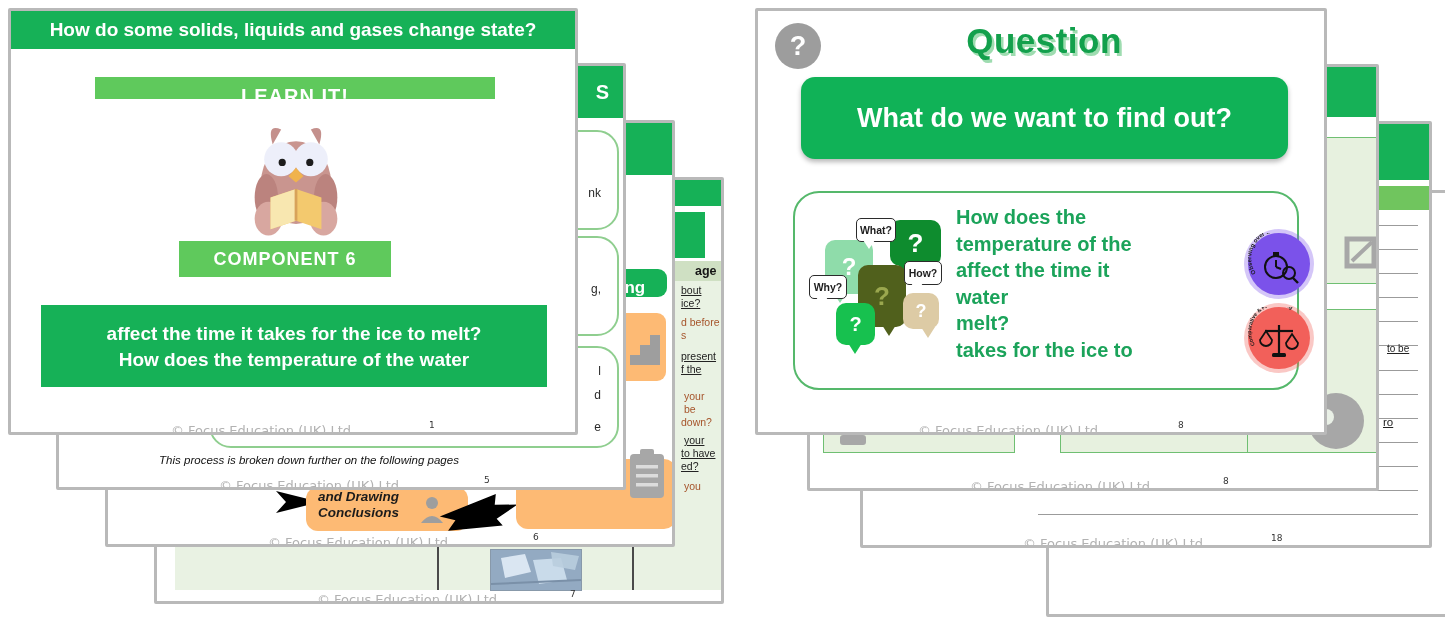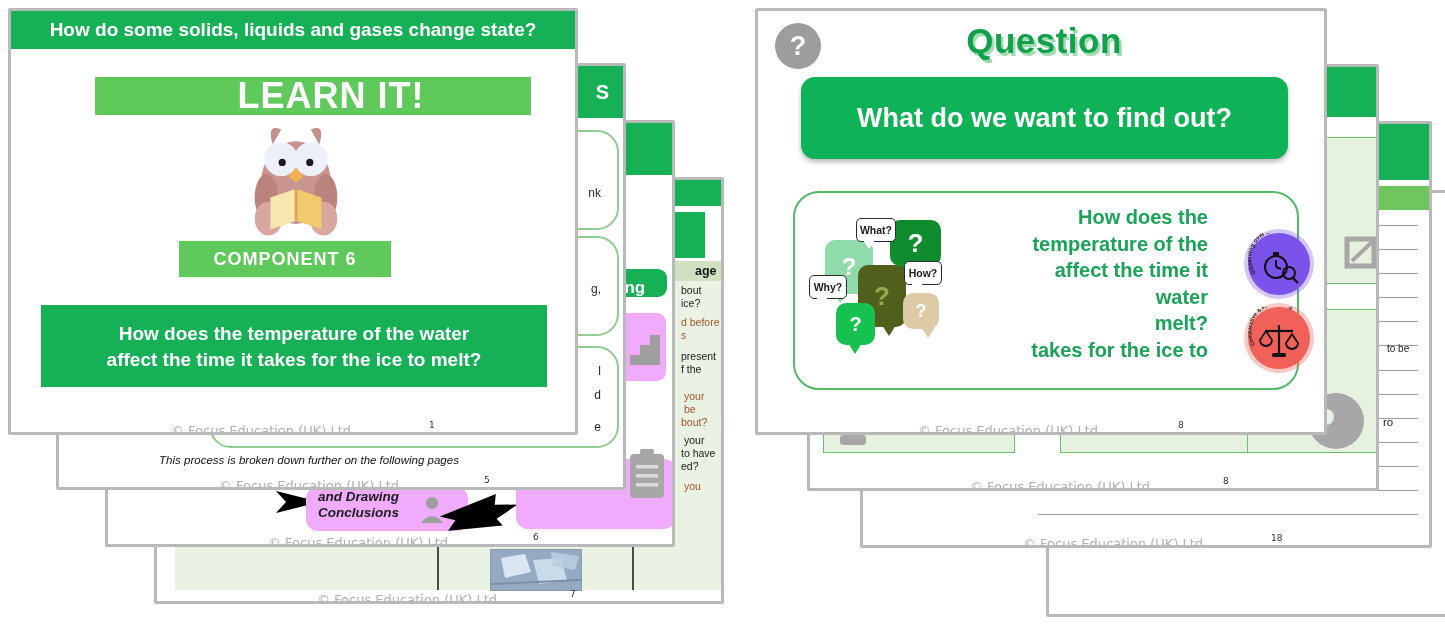--- a/index.html
+++ b/index.html
@@ -12,45 +12,45 @@
   .hdr{position:absolute;left:0;top:0;right:0;background:#16b157;color:#fff;
        font-weight:bold;text-align:center;}
   .foot{position:absolute;left:90px;top:412px;width:320px;text-align:center;
         font-size:13px;color:#b2b2b2;font-family:"DejaVu Sans",sans-serif;}
   .pagenum{position:absolute;top:409px;font-size:9px;color:#333;font-family:"DejaVu Sans",sans-serif;}
   .banner-light{position:absolute;background:#5fc95c;color:#fff;font-weight:bold;text-align:center;}
   .greenbox{position:absolute;background:#16b157;color:#fff;font-weight:bold;text-align:center;}
   .outline-box{position:absolute;border:2.5px solid #8fce8f;border-radius:22px;background:#fff;}
   .frag{position:absolute;font-size:12px;color:#2a2a2a;}
   .note-italic{position:absolute;font-style:italic;font-size:11.5px;color:#111;text-align:center;}
-  .flowbox{position:absolute;background:#f0abfc;border-radius:12px;}
+  .flowbox{position:absolute;background:#fdba74;border-radius:12px;}
   .flowtext{font-style:italic;font-weight:600;font-size:13.5px;color:#1b1b1b;line-height:16px;padding:2px 0 0 12px;}
   .tbl-hdr{position:absolute;background:#cfe0c3;}
   .tbl-hdr span{position:absolute;font-weight:bold;font-size:12.5px;color:#151515;}
   .tbl-rows{position:absolute;background:#e9f2e3;}
   .qfrag{position:absolute;font-size:10.5px;line-height:13px;}
-  .qfrag.dark{color:#222;}
+  .qfrag.dark{color:#222;text-decoration:underline;}
   .qfrag.brown{color:#a6552b;}
   .vline{position:absolute;width:1.8px;background:#4a4a4a;}
   .rline{position:absolute;height:1.4px;background:#9b9b9b;}
   .q-circle{position:absolute;border-radius:50%;background:#9d9d9d;color:#fff;
             font-weight:bold;text-align:center;}
   .q-title{position:absolute;font-weight:800;color:#12a04c;text-align:center;
            text-shadow:2.5px 2.5px 0 #9edcb0;letter-spacing:.5px;}
   .q-banner{position:absolute;background:#10b257;border-radius:14px;color:#fff;font-weight:bold;
             text-align:center;box-shadow:0 3px 5px rgba(0,0,0,.28);}
   .obox{position:absolute;border:2px solid #55b86b;border-radius:26px;background:#fff;}
   .bubble{position:absolute;border-radius:10px;color:#fff;font-weight:bold;text-align:center;}
   .bubble .tail{position:absolute;width:0;height:0;border-left:7px solid transparent;
                 border-right:7px solid transparent;border-top:11px solid;bottom:-9px;left:8px;}
   .wbubble{position:absolute;background:#fff;border:1.6px solid #2b2b2b;border-radius:5px;
            color:#1c1c1c;font-weight:bold;font-size:10.5px;text-align:center;z-index:6;}
   .wbubble .tail{position:absolute;width:0;height:0;border-left:6px solid transparent;
                  border-right:6px solid transparent;border-top:9px solid #fff;bottom:-8px;left:6px;}
-  .qlines{position:absolute;color:#1ba35a;font-weight:bold;font-size:20px;line-height:26.5px;text-align:right;}
+  .qlines{position:absolute;color:#1ba35a;font-weight:bold;font-size:20px;line-height:26.5px;text-align:left;}
   .badge{position:absolute;width:62px;height:62px;border-radius:50%;}
   .badge svg{position:absolute;left:0;top:0;}
   .panel{position:absolute;background:#e7f1df;border:1.6px solid #6fbf72;}
   .icepic{position:absolute;overflow:hidden;border:1px solid #8899aa;}
 </style>
 </head>
 <body>
 
 <div class="canvas">
 
@@ -64,21 +64,21 @@
     <div class="vline" style="left:280px;top:101px;height:309px;"></div>
     <div class="vline" style="left:475px;top:101px;height:309px;"></div>
     <div class="qfrag dark" style="left:524px;top:104px;">bout</div>
     <div class="qfrag dark" style="left:524px;top:117px;">ice?</div>
     <div class="qfrag brown" style="left:524px;top:136px;">d before</div>
     <div class="qfrag brown" style="left:524px;top:149px;">s</div>
     <div class="qfrag dark" style="left:524px;top:170px;">present</div>
     <div class="qfrag dark" style="left:524px;top:183px;">f the</div>
     <div class="qfrag brown" style="left:527px;top:210px;">your</div>
     <div class="qfrag brown" style="left:527px;top:223px;">be</div>
-    <div class="qfrag brown" style="left:524px;top:236px;">bout?</div>
+    <div class="qfrag brown" style="left:524px;top:236px;">down?</div>
     <div class="qfrag dark" style="left:527px;top:254px;">your</div>
     <div class="qfrag dark" style="left:524px;top:267px;">to have</div>
     <div class="qfrag dark" style="left:524px;top:280px;">ed?</div>
     <div class="qfrag brown" style="left:527px;top:300px;">you</div>
     <div class="icepic" style="left:333px;top:369px;width:90px;height:40px;">
       <svg width="90" height="40">
         <rect width="90" height="40" fill="#93aac2"></rect>
         <polygon points="10,8 34,4 40,22 14,28" fill="#dde9f4" opacity="0.95"></polygon>
         <polygon points="42,10 70,8 76,30 48,34" fill="#cfe0ee" opacity="0.9"></polygon>
         <polygon points="60,2 88,6 84,20 62,16" fill="#b9cdde" opacity="0.9"></polygon>
@@ -138,42 +138,42 @@
       <span class="frag" style="right:16px;top:40px;">d</span>
       <span class="frag" style="right:16px;top:72px;">e</span>
     </div>
     <div class="note-italic" style="left:30px;top:388px;width:440px;">This process is broken down further on the following pages</div>
     <div class="foot">© Focus Education (UK) Ltd</div>
     <div class="pagenum" style="left:425px;">5</div>
   </div>
 
   <div class="slide" style="left:8px;top:8px;z-index:4;">
     <div class="hdr" style="height:38px;font-size:19px;line-height:38px;">How do some solids, liquids and gases change state?</div>
-    <div class="banner-light" style="left:84px;top:66px;width:400px;height:38px;font-size:36px;line-height:38px;letter-spacing:1px;padding-left:36px;">LEARN IT!</div>
+    <div class="banner-light" style="left:84px;top:66px;width:400px;height:22px;font-size:20px;line-height:38px;letter-spacing:1px;">LEARN IT!</div>
     <svg class="abs" style="left:232px;top:110px;" width="106" height="120" viewBox="0 0 100 113">
       <path d="M28 22 Q22 2 36 8 Z" fill="#c4908c"></path>
       <path d="M72 22 Q78 2 64 8 Z" fill="#c4908c"></path>
       <ellipse cx="50" cy="58" rx="33" ry="39" fill="#c9958f"></ellipse>
       <ellipse cx="22" cy="72" rx="11" ry="22" fill="#bb837e"></ellipse>
       <ellipse cx="78" cy="72" rx="11" ry="22" fill="#bb837e"></ellipse>
       <circle cx="36" cy="36" r="16" fill="#edeffa"></circle>
       <circle cx="64" cy="36" r="16" fill="#edeffa"></circle>
       <circle cx="37" cy="39" r="3.4" fill="#1d1d1d"></circle>
       <circle cx="63" cy="39" r="3.4" fill="#1d1d1d"></circle>
       <polygon points="50,44 43,52 50,58 57,52" fill="#f0b34e"></polygon>
       <ellipse cx="24" cy="92" rx="13" ry="16" fill="#d8a7a0"></ellipse>
       <ellipse cx="76" cy="92" rx="13" ry="16" fill="#d8a7a0"></ellipse>
       <path d="M26 72 L50 64 L74 72 L74 102 L50 94 L26 102 Z" fill="#f3c96e"></path>
       <path d="M26 72 L50 64 L50 94 L26 102 Z" fill="#f8e7b0"></path>
       <rect x="48.7" y="64" width="2.6" height="30" fill="#d8a35a"></rect>
     </svg>
     <div class="banner-light" style="left:168px;top:230px;width:212px;height:36px;font-size:18px;line-height:36px;letter-spacing:1px;">COMPONENT 6</div>
     <div class="greenbox" style="left:30px;top:294px;width:506px;height:82px;font-size:19px;line-height:26px;padding-top:16px;box-sizing:border-box;">
+      <div>affect the time it takes for the ice to melt?</div>
       <div>How does the temperature of the water</div>
-      <div>affect the time it takes for the ice to melt?</div>
     </div>
     <div class="foot">© Focus Education (UK) Ltd</div>
     <div class="pagenum" style="left:418px;">1</div>
   </div>
 
   <div class="slide r" style="left:1046px;top:190px;z-index:1;"></div>
 
   <div class="slide r" style="left:860px;top:121px;z-index:2;">
     <div class="hdr" style="height:56px;"></div>
     <div class="abs" style="left:0;top:62px;width:572px;height:24px;background:#70c55e;"></div>

